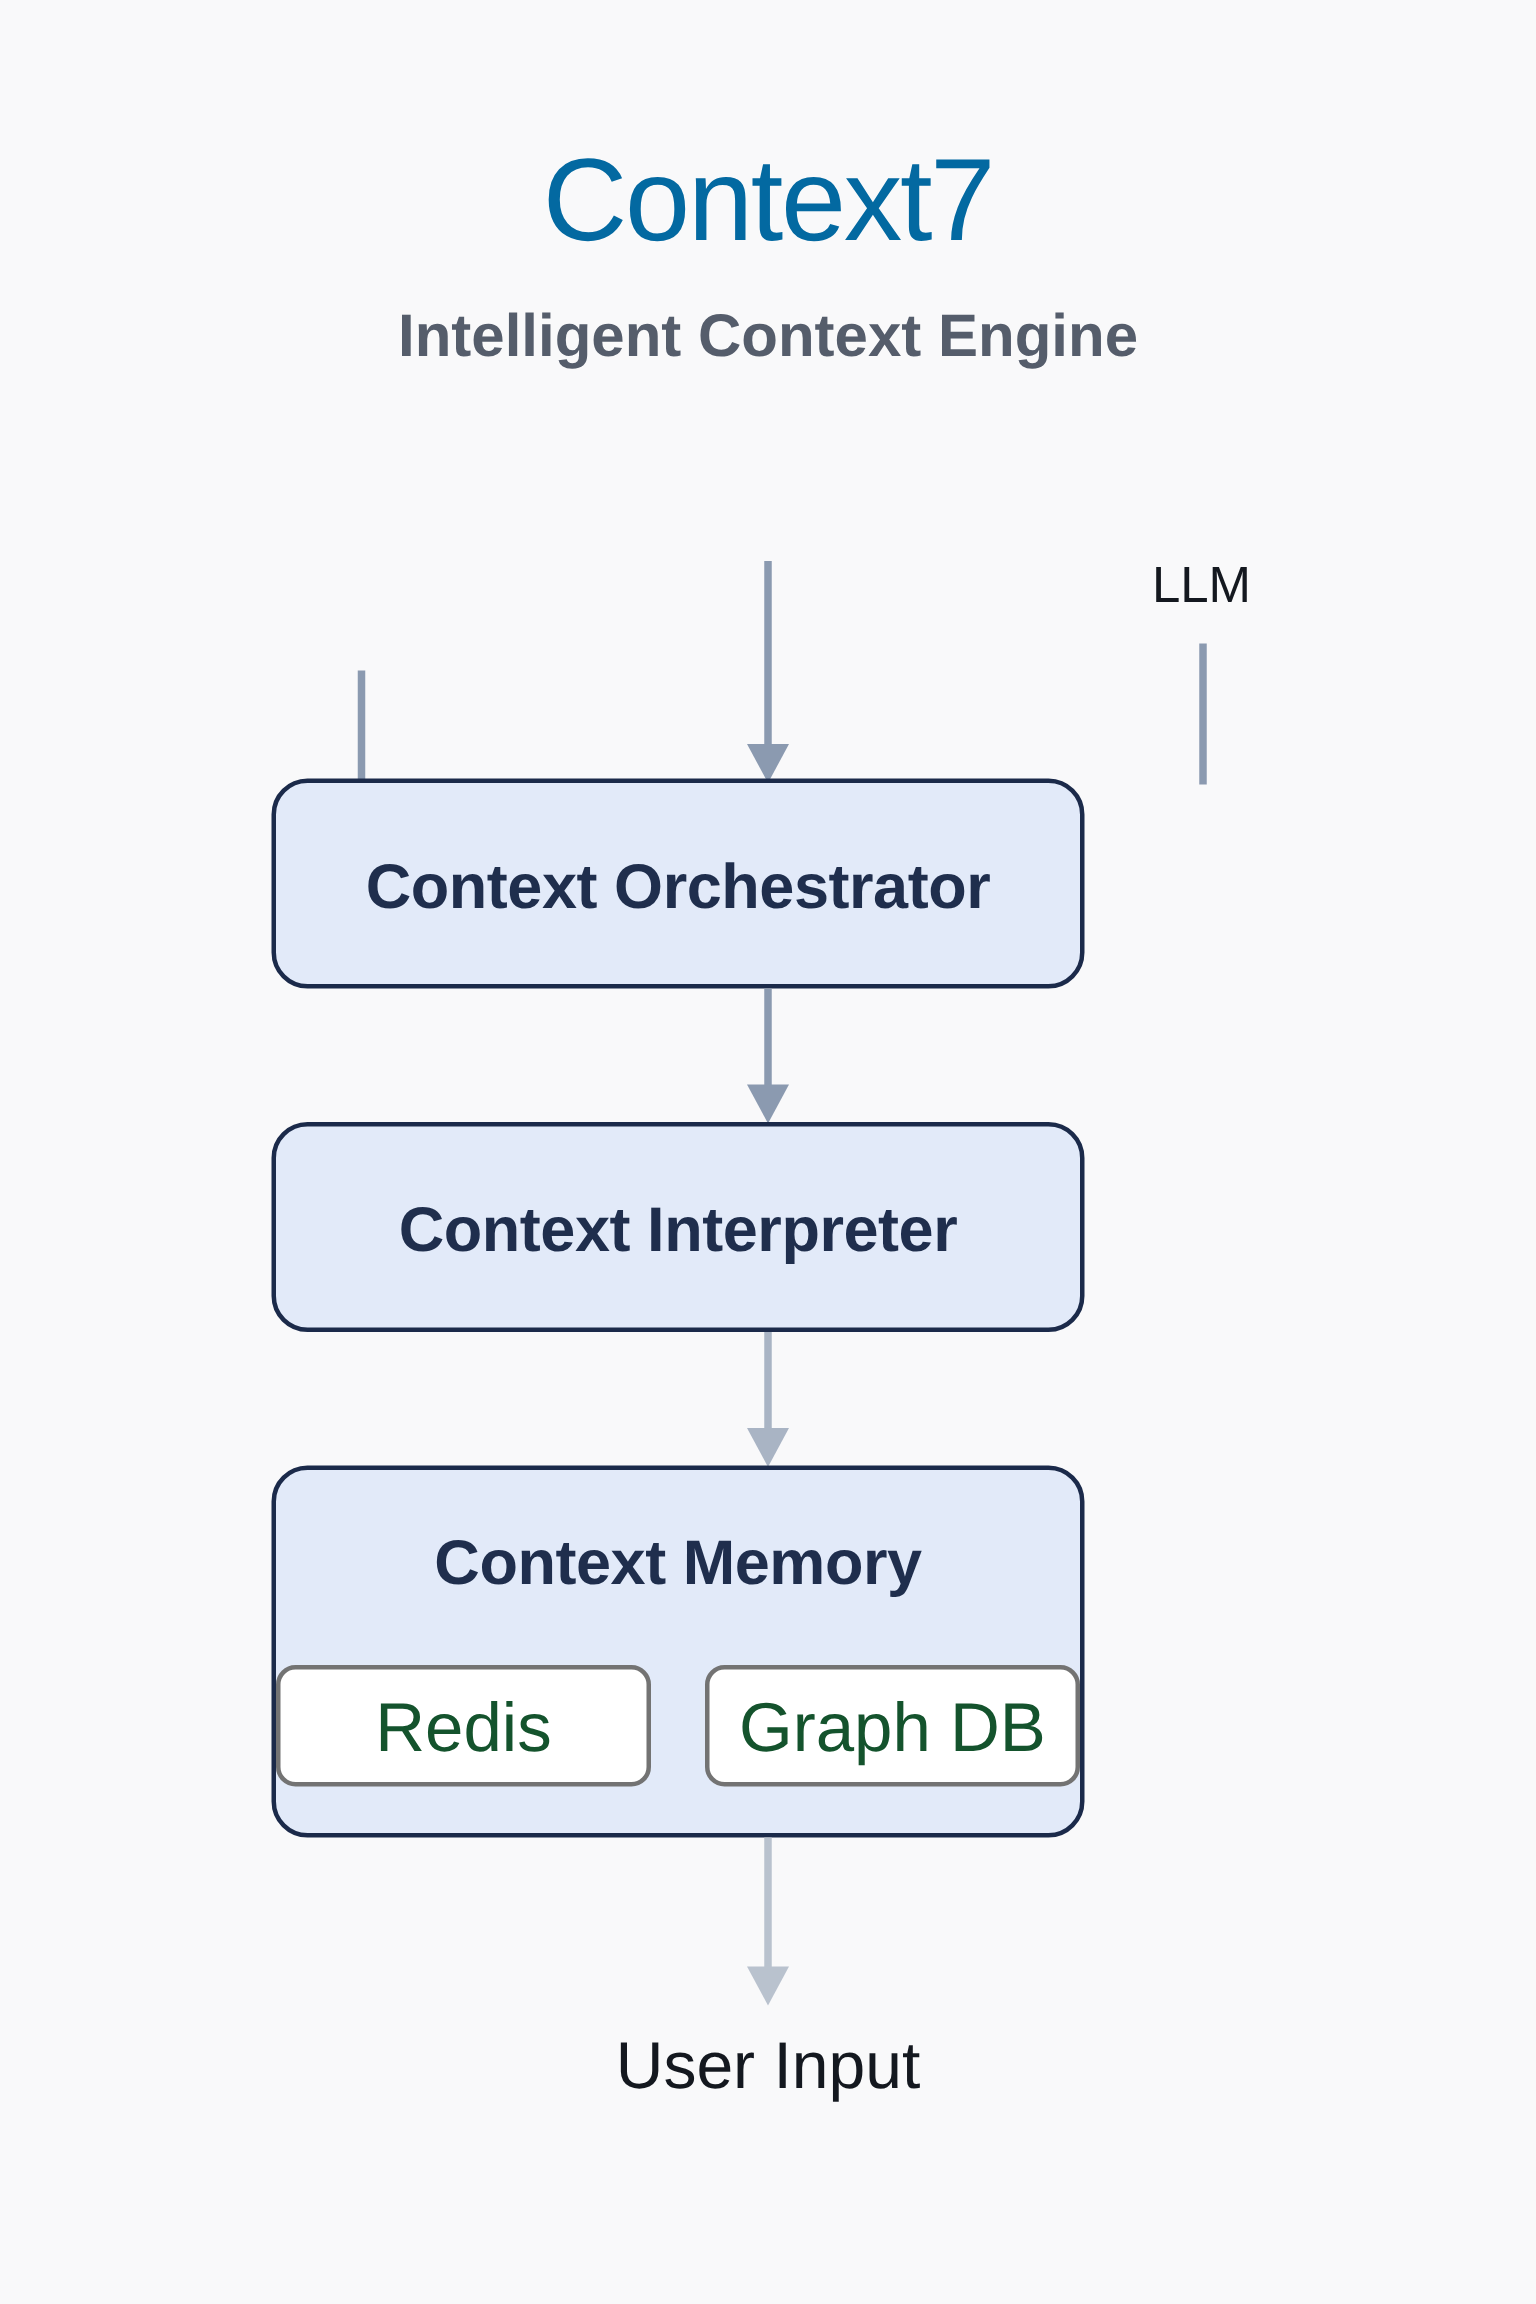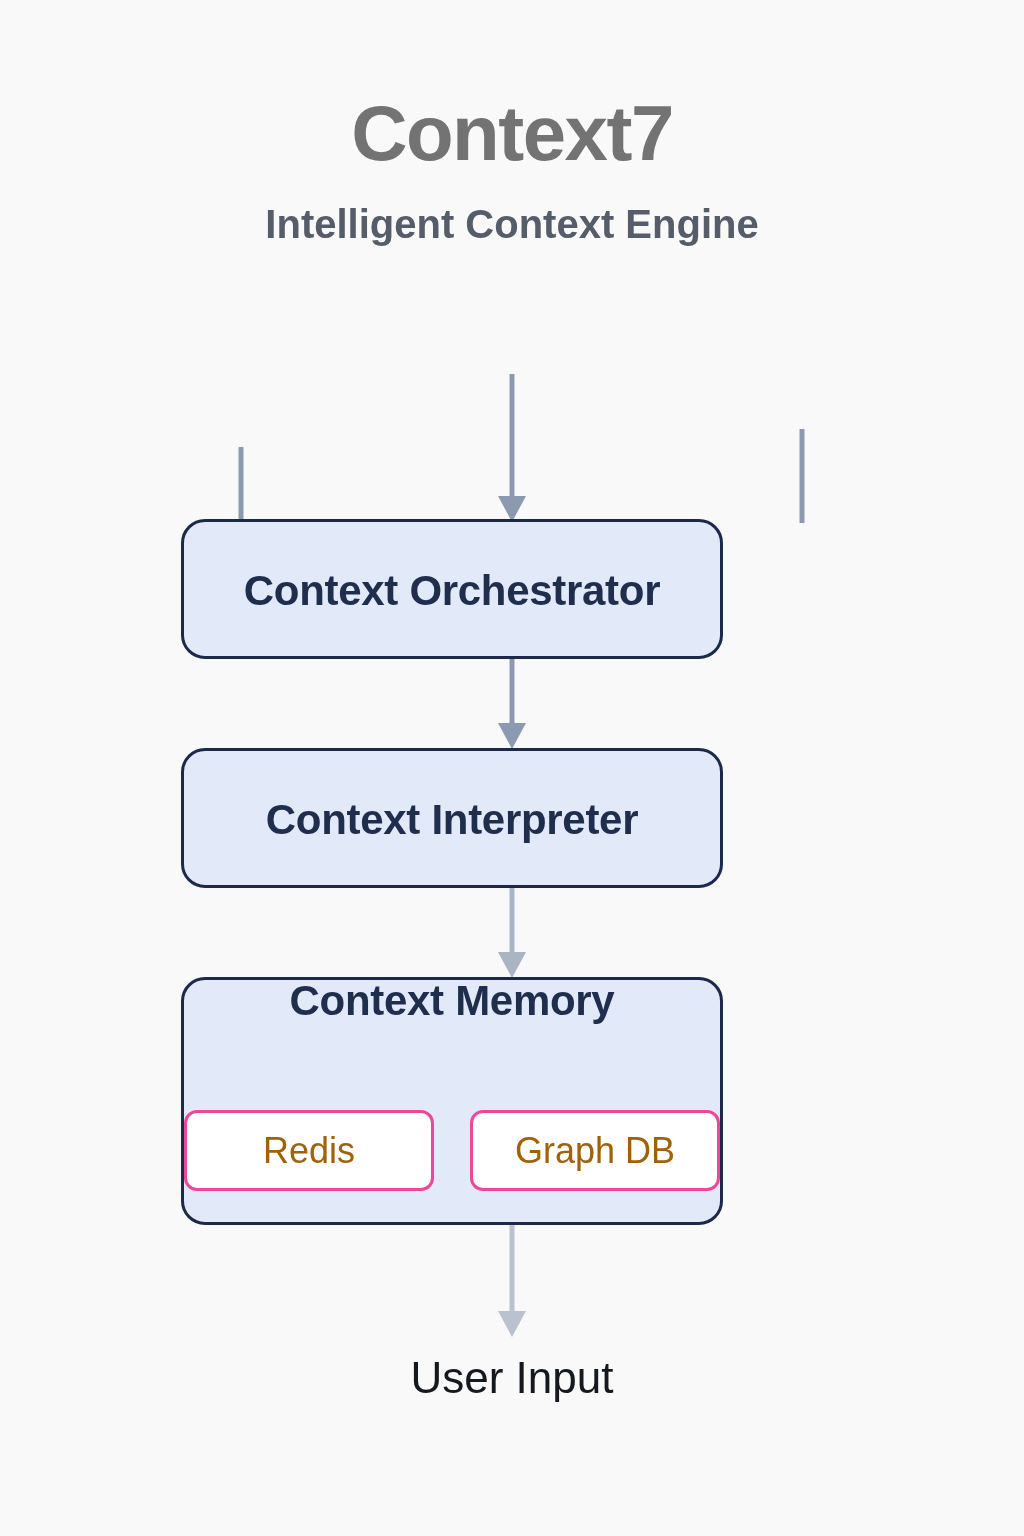--- a/index.html
+++ b/index.html
@@ -20,23 +20,23 @@
   }
 
   
   .title {
     position: absolute;
     left: 0;
     top: 94px;
     width: 1024px;
     text-align: center;
     font-size: 78px;
-    font-weight: 700;
+    font-weight: 400;
     letter-spacing: -1.5px;
-    color: #737373;
+    color: #0369a1;
     line-height: 1;
   }
   .subtitle {
     position: absolute;
     left: 0;
     top: 204px;
     width: 1024px;
     text-align: center;
     font-size: 40px;
     font-weight: 700;
@@ -110,54 +110,56 @@
   }
   #node-interpreter .node-title {
     margin-top: 48px;
   }
 
   #node-memory {
     top: 977px;
     height: 248px;
   }
   #node-memory .node-title {
+    margin-top: 41px;
   }
 
   .sub-row {
     position: absolute;
     left: 0;
     top: 130px;
     width: 100%;
     display: flex;
     justify-content: center;
     gap: 36px;
   }
   .sub-node {
     width: 262px;
     height: 81px;
     box-sizing: border-box;
     background: #ffffff;
-    border: 3px solid #ec4899;
+    border: 3px solid #737373;
     border-radius: 13px;
     display: flex;
     align-items: center;
     justify-content: center;
-    font-size: 36px;
+    font-size: 46px;
     font-weight: 400;
-    color: #a16207;
+    color: #14532d;
   }
 </style>
 </head>
 <body>
 
 <div class="canvas">
 
   <div class="title">Context7</div>
   <div class="subtitle">Intelligent Context Engine</div>
 
+  <div class="io-label label-llm">LLM</div>
 
   <svg class="connector" style="left:228px; top:446px;" width="26" height="78" viewBox="0 0 26 78">
     <line x1="13" y1="1" x2="13" y2="77" stroke="#8b9ab0" stroke-width="5"></line>
   </svg>
 
   <svg class="connector" style="left:492px; top:372px;" width="40" height="152" viewBox="0 0 40 152">
     <line x1="20" y1="2" x2="20" y2="130" stroke="#8b9ab0" stroke-width="5"></line>
     <polygon points="20,150 6,124 34,124" fill="#8b9ab0"></polygon>
   </svg>
 

